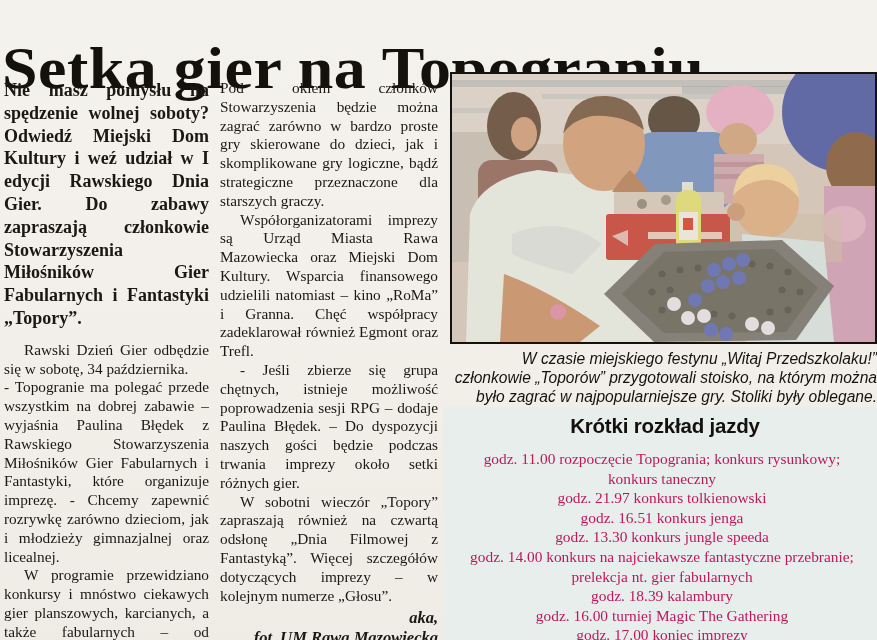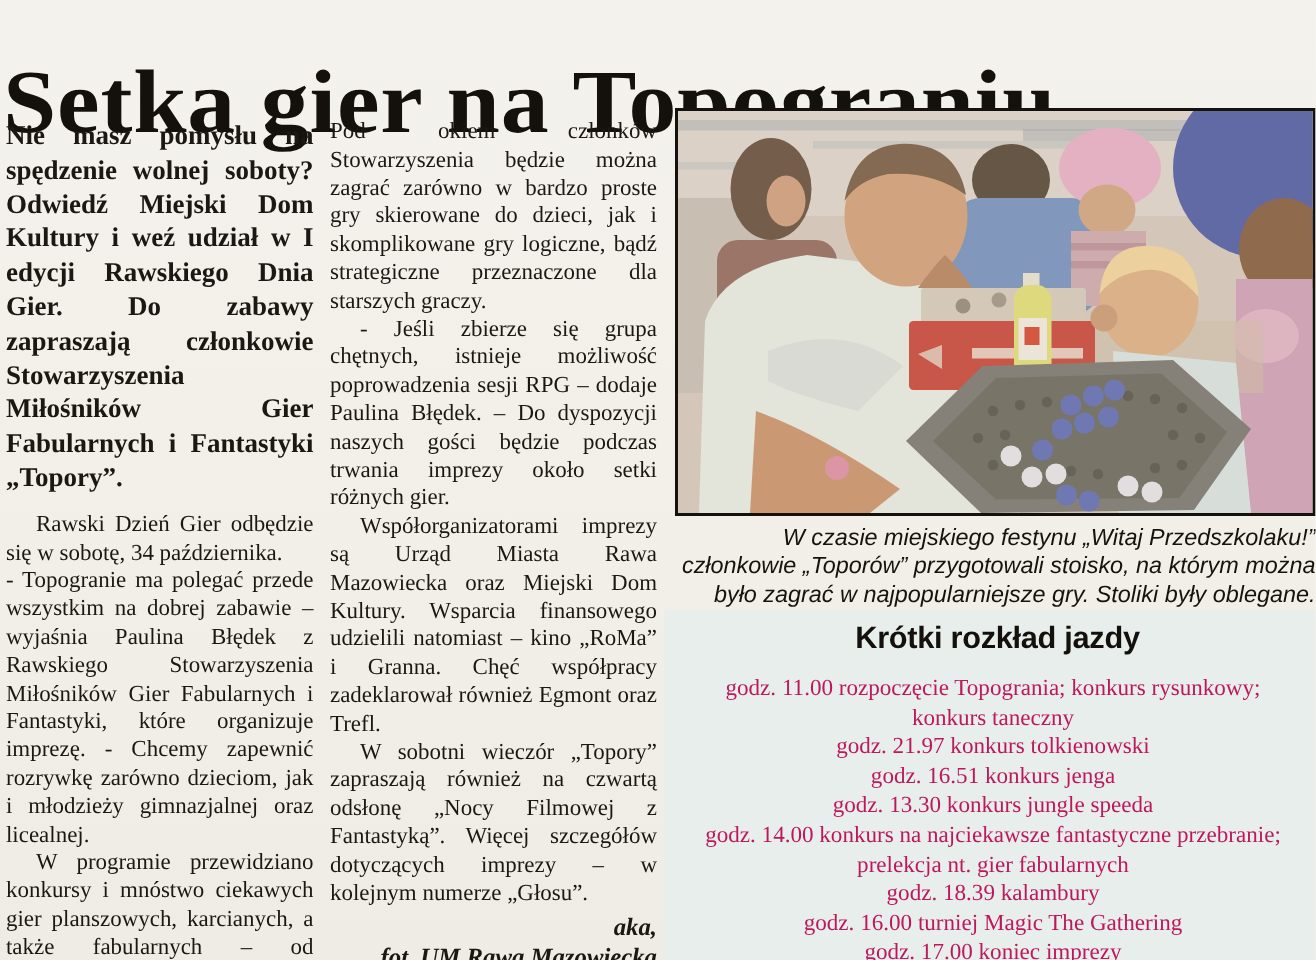--- a/index.html
+++ b/index.html
@@ -58,23 +58,23 @@
 
   <div class="col col-1">
     <p class="lead">Nie masz pomysłu na spędzenie wolnej soboty? Odwiedź Miejski Dom Kultury i weź udział w I edycji Rawskiego Dnia Gier. Do zabawy zapraszają członkowie Stowarzyszenia Miłośników Gier Fabularnych i Fantastyki „Topory”.</p>
     <p class="indent">Rawski Dzień Gier odbędzie się w sobotę, 34 października.</p>
     <p>- Topogranie ma polegać przede wszystkim na dobrej zabawie – wyjaśnia Paulina Błędek z Rawskiego Stowarzyszenia Miłośników Gier Fabularnych i Fantastyki, które organizuje imprezę. - Chcemy zapewnić rozrywkę zarówno dzieciom, jak i młodzieży gimnazjalnej oraz licealnej.</p>
     <p class="indent">W programie przewidziano konkursy i mnóstwo ciekawych gier planszowych, karcianych, a także fabularnych – od popularnego Monopoly czy Scrabble, po fascynujące gry, nieznane w naszym mieście.</p>
   </div>
 
   <div class="col col-2">
     <p>Pod okiem członków Stowarzyszenia będzie można zagrać zarówno w bardzo proste gry skierowane do dzieci, jak i skomplikowane gry logiczne, bądź strategiczne przeznaczone dla starszych graczy.</p>
+    <p class="indent">Współorganizatorami imprezy są Urząd Miasta Rawa Mazowiecka oraz Miejski Dom Kultury. Wsparcia finansowego udzielili natomiast – kino „RoMa” i Granna. Chęć współpracy zadeklarował również Egmont oraz Trefl.</p>
     <p class="indent">- Jeśli zbierze się grupa chętnych, istnieje możliwość poprowadzenia sesji RPG – dodaje Paulina Błędek. – Do dyspozycji naszych gości będzie podczas trwania imprezy około setki różnych gier.</p>
-    <p class="indent">Współorganizatorami imprezy są Urząd Miasta Rawa Mazowiecka oraz Miejski Dom Kultury. Wsparcia finansowego udzielili natomiast – kino „RoMa” i Granna. Chęć współpracy zadeklarował również Egmont oraz Trefl.</p>
-    <p class="indent">W sobotni wieczór „Topory” zapraszają również na czwartą odsłonę „Nocy Filmowej z Fantastyką”. Więcej szczegółów dotyczących imprezy – w kolejnym numerze „Głosu”.</p>
+    <p class="indent">W sobotni wieczór „Topory” zapraszają również na czwartą odsłonę „Dnia Filmowej z Fantastyką”. Więcej szczegółów dotyczących imprezy – w kolejnym numerze „Głosu”.</p>
     <div class="byline">aka,</div>
     <div class="byline" style="margin-top:0;">fot. UM Rawa Mazowiecka</div>
   </div>
 
   <div class="photo-frame">
     <svg viewBox="0 0 423 268" preserveAspectRatio="none">
 
       <rect width="423" height="268" fill="#cfc6bb"></rect>
       <rect y="0" width="423" height="70" fill="#d8d2c9"></rect>
 

